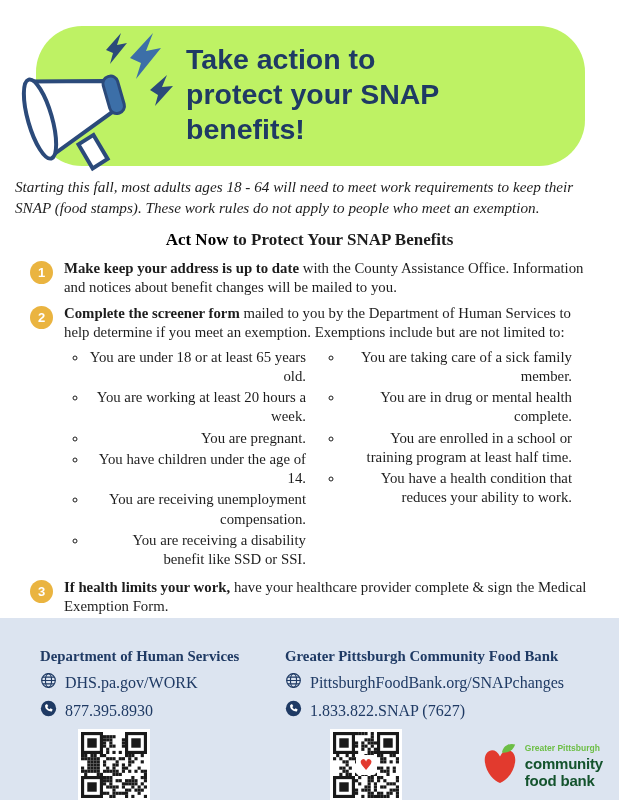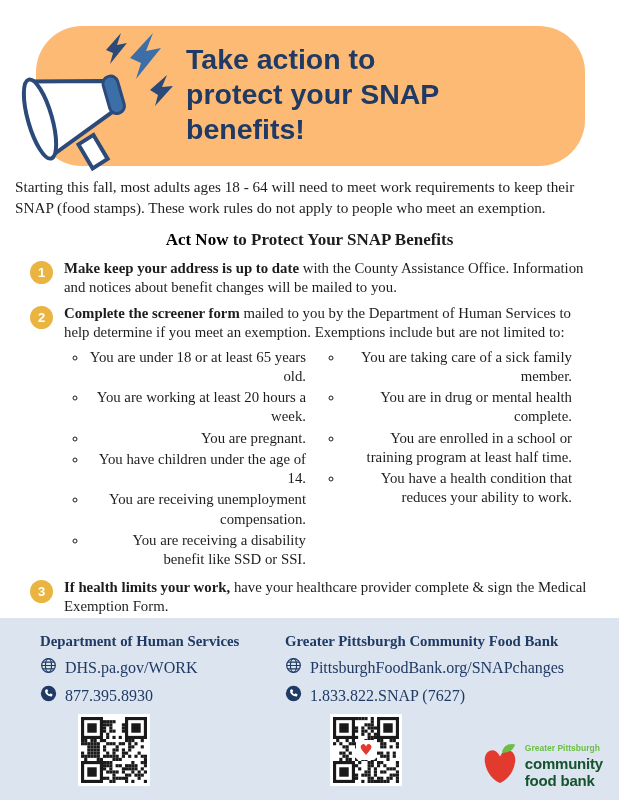--- a/index.html
+++ b/index.html
@@ -6,32 +6,32 @@
   html,body { margin:0; padding:0; background:#fff; }
   .page {
     position:relative; width:619px; height:800px; margin:0 auto;
     background:#fff; overflow:hidden;
     font-family:"Liberation Serif", serif; color:#1d1d1d;
   }
 
   
   .banner-row { position:relative; margin:26px 34px 0 36px; }
   .banner-box {
-    background:#fdba74; border-radius:46px;
+    background:#bef264; border-radius:46px;
     padding:16px 20px 20px 150px; min-height:138px;
   }
   .banner-box h1 {
     margin:0; font-family:"Liberation Sans", sans-serif;
     font-weight:700; font-size:28.5px; line-height:1.22; color:#1F3A64;
   }
   .banner-box h1 .bl { display:block; }
   .megaphone { position:absolute; left:-26px; top:-4px; width:190px; height:156px; }
 
   
-  .intro { margin:11px 16px 0 15px; font-size:15.2px; line-height:1.33; }
+  .intro { margin:11px 16px 0 15px; font-size:15.2px; line-height:1.33;font-style:italic; }
   .act {
     margin:12px 0 0; text-align:center; font-size:17px; font-weight:700; color:#1d1d1d;
   }
   .act-gold { color:#000000; }
 
   
   .steps { list-style:none; margin:9px 28px 0 30px; padding:0; }
   .step { display:flex; gap:11px; margin-bottom:7px; }
   .num {
     flex:0 0 23px; width:23px; height:23px; border-radius:50%;
@@ -42,21 +42,21 @@
   .step-body { font-size:14.8px; line-height:1.3; }
   .step-body p { margin:0; }
   .cols { display:flex; gap:14px; margin-top:5px; }
   .cols ul { margin:0; padding-left:24px; width:242px;text-align:right; }
   .cols ul + ul { width:252px; }
   .cols li { margin-bottom:2px; }
 
   
   .footer {
     position:absolute; left:0; right:0; bottom:0; height:182px;
-    background:#DCE4F0; padding:15px 0 0 40px; display:flex;
+    background:#DCE4F0; padding:30px 0 0 40px; display:flex;
   }
   .fcol { width:245px; }
   .fcol.right { width:auto; }
   .fcol h3 { margin:0 0 2px; font-size:14.8px; font-weight:700; color:#1F3A64; }
   .frow { display:flex; align-items:center; gap:8px; margin-top:7px; color:#1F3A64; font-size:16px; }
   .qr-wrap { position:relative; margin:8px 0 0 38px; background:#fff; padding:3px; width:72px; height:72px; }
   .fcol.right .qr-wrap { margin-left:45px; }
   svg.qr { display:block; width:66px; height:66px; }
   .qr-heart {
     position:absolute; left:50%; top:50%; transform:translate(-50%,-50%);

